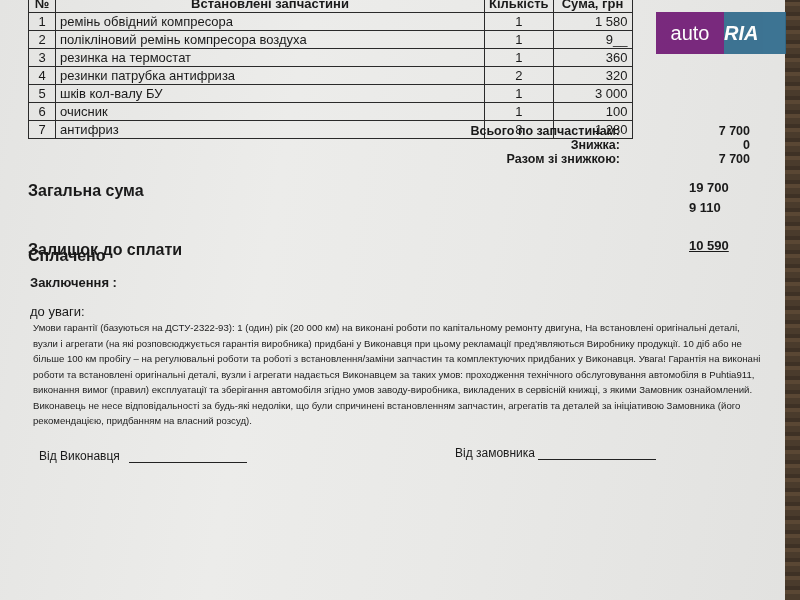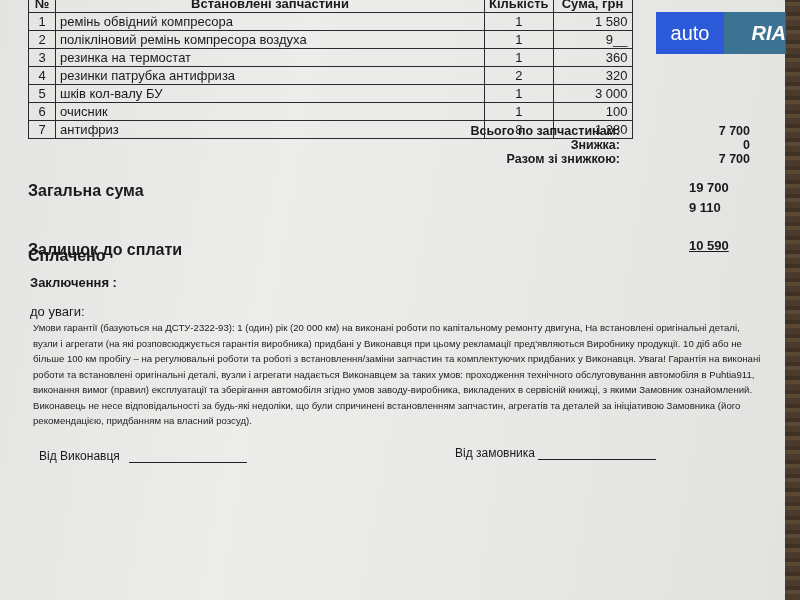--- a/index.html
+++ b/index.html
@@ -39,26 +39,26 @@
   .warranty {
     position:absolute; left:33px; top:320px; width:728px;
     font-size:9.6px; line-height:15.5px; color:#222;
   }
   .sig { position:absolute; font-size:12px; }
   .sig .line { display:inline-block; border-bottom:1px solid #222; vertical-align:bottom; height:12px; }
   .watermark {
     position:absolute; left:656px; top:12px; width:130px; height:42px;
   }
   .wm-auto {
-    position:absolute; left:0; top:0; width:68px; height:42px; background:#1d4ed8;
+    position:absolute; left:0; top:0; width:68px; height:42px; background:#701a75;
     color:#fff; font-size:20px; line-height:42px; text-align:center; opacity:0.92;
   }
   .wm-ria {
     position:absolute; left:68px; top:0; width:62px; height:42px; background:#2f6a8c;
-    color:#fff; font-size:20px; font-weight:bold; font-style:italic; line-height:42px; text-align:right; opacity:0.92;
+    color:#fff; font-size:20px; font-weight:bold; font-style:italic; line-height:42px; text-align:left; opacity:0.92;
   }
 </style>
 </head>
 <body>
 
 <div class="paper">
 
   <table class="parts">
     <tbody>
         <tr>

